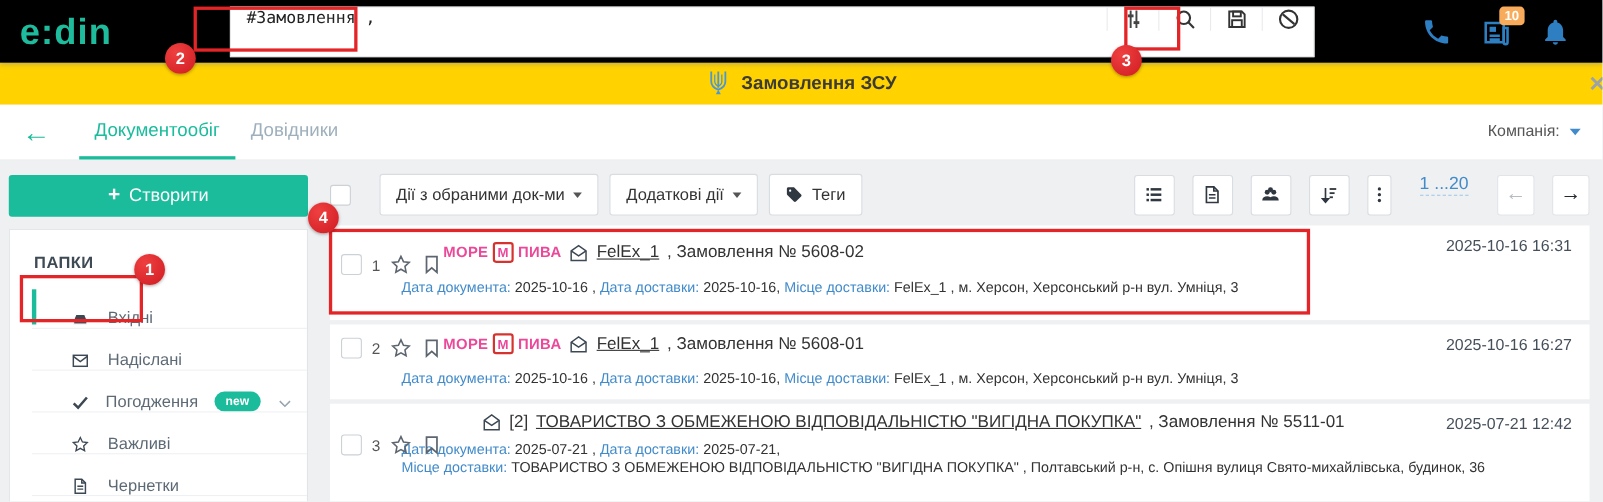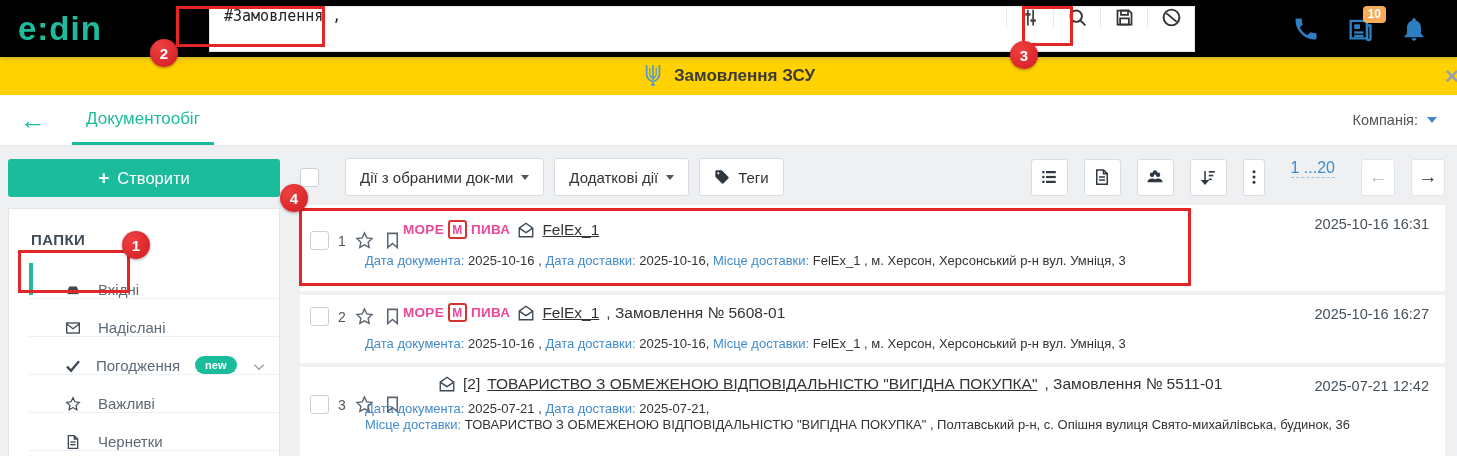--- a/index.html
+++ b/index.html
@@ -196,20 +196,21 @@
         <path d="M12 20l-2.5 4.5h5z" fill="#4a97d8" stroke="none"></path>
       </svg>
     </span>
     <span class="banner-text">Замовлення ЗСУ</span>
     <span class="banner-close">✕</span>
   </div>
 
   <div class="navrow">
     <span class="back-arrow">←</span>
     <div class="tab active">Документообіг</div>
+    <div class="tab">Довідники</div>
     <div class="company">
       <span>Компанія:</span>
       <span class="caret-dn"></span>
     </div>
   </div>
 
   <div class="content">
 
     <button class="create-btn">
       <span class="plus">+</span>
@@ -383,20 +384,21 @@
               <span class="m-box">М</span>
               <span>ПИВА</span>
             </span>
             <span class="env">
               <svg viewBox="0 0 24 24" fill="none" stroke="#3c4854" stroke-width="1.8">
                   <path d="M3 9.5L12 3l9 6.5V21H3z"></path>
                   <path d="M3 9.5l9 6 9-6"></path>
                 </svg>
             </span>
             <span class="doc-link">FelEx_1</span>
+            <span>, Замовлення № 5608-02</span>
           </div>
           <div class="dim-details">
             <span class="dl">Дата документа:</span> <span>2025-10-16 ,</span>
             <span class="dl">Дата доставки:</span> <span>2025-10-16,</span>
             <span class="dl">Місце доставки:</span> <span>FelEx_1 , м. Херсон, Херсонський р-н вул. Умніця, 3</span>
           </div>
         </div>
         <span class="row-date">2025-10-16 16:31</span>
       </div>
 

